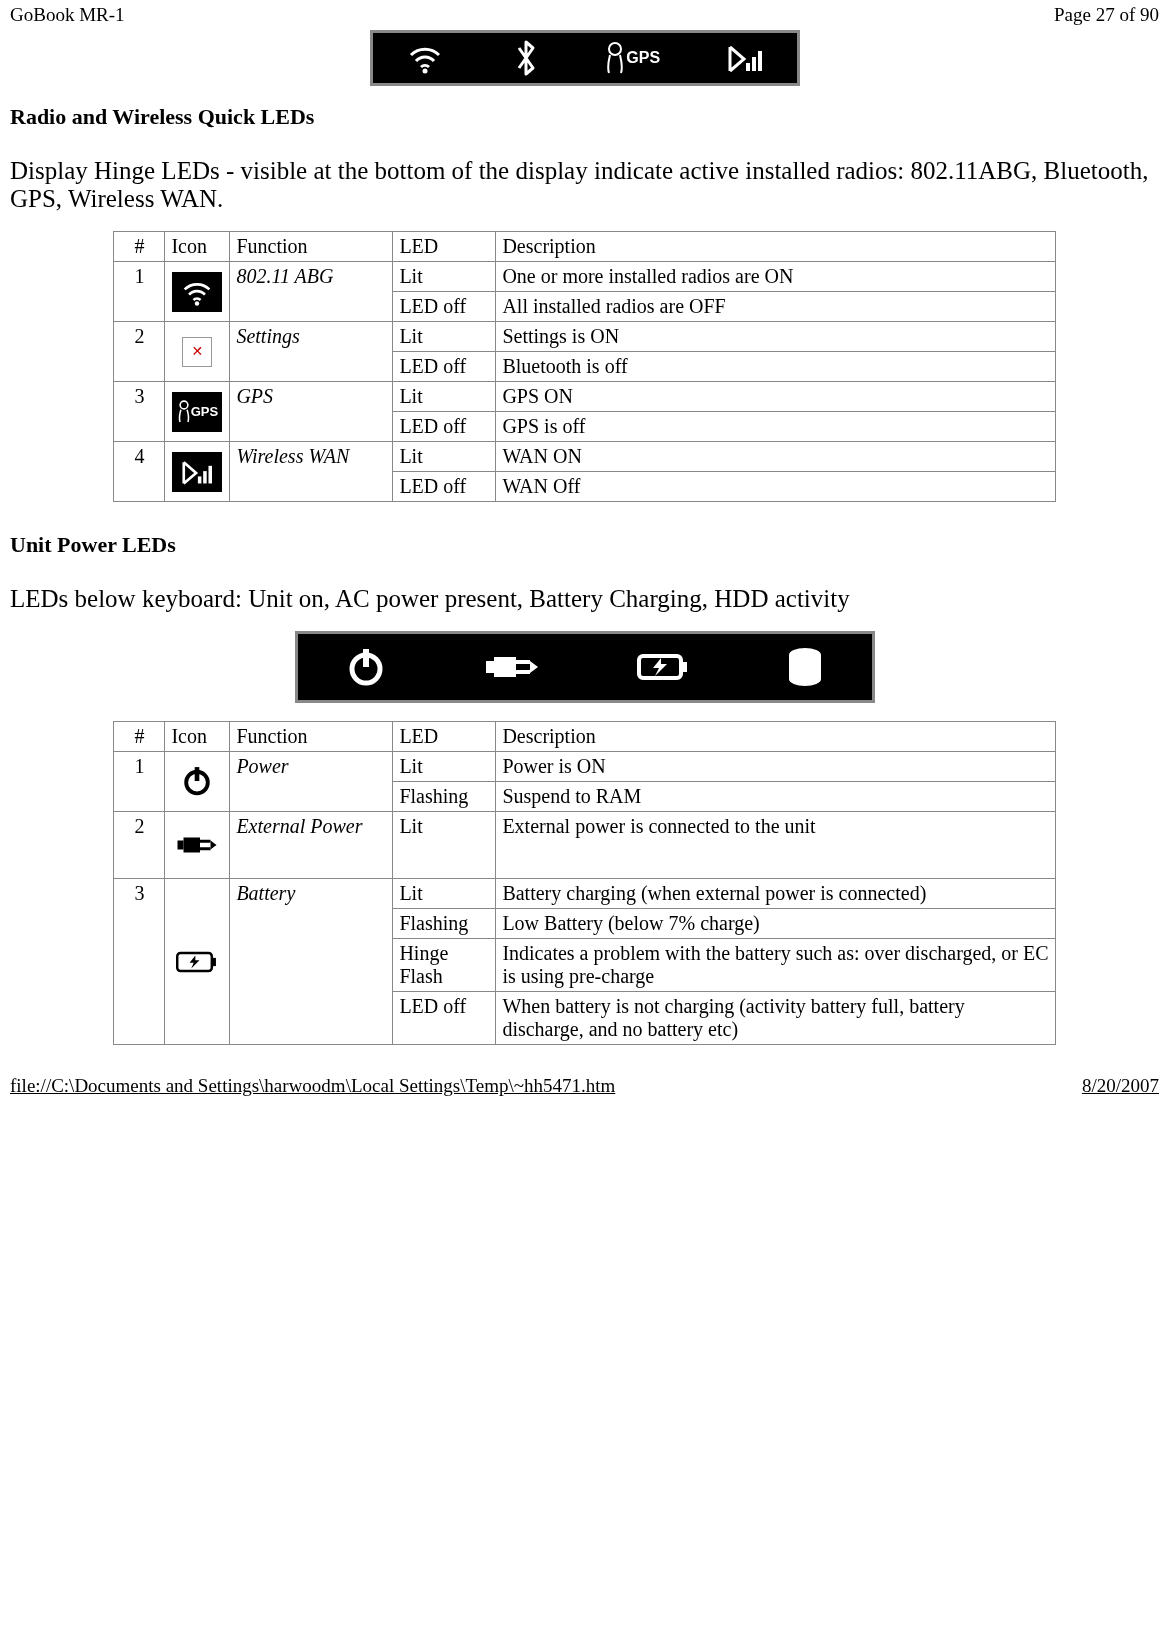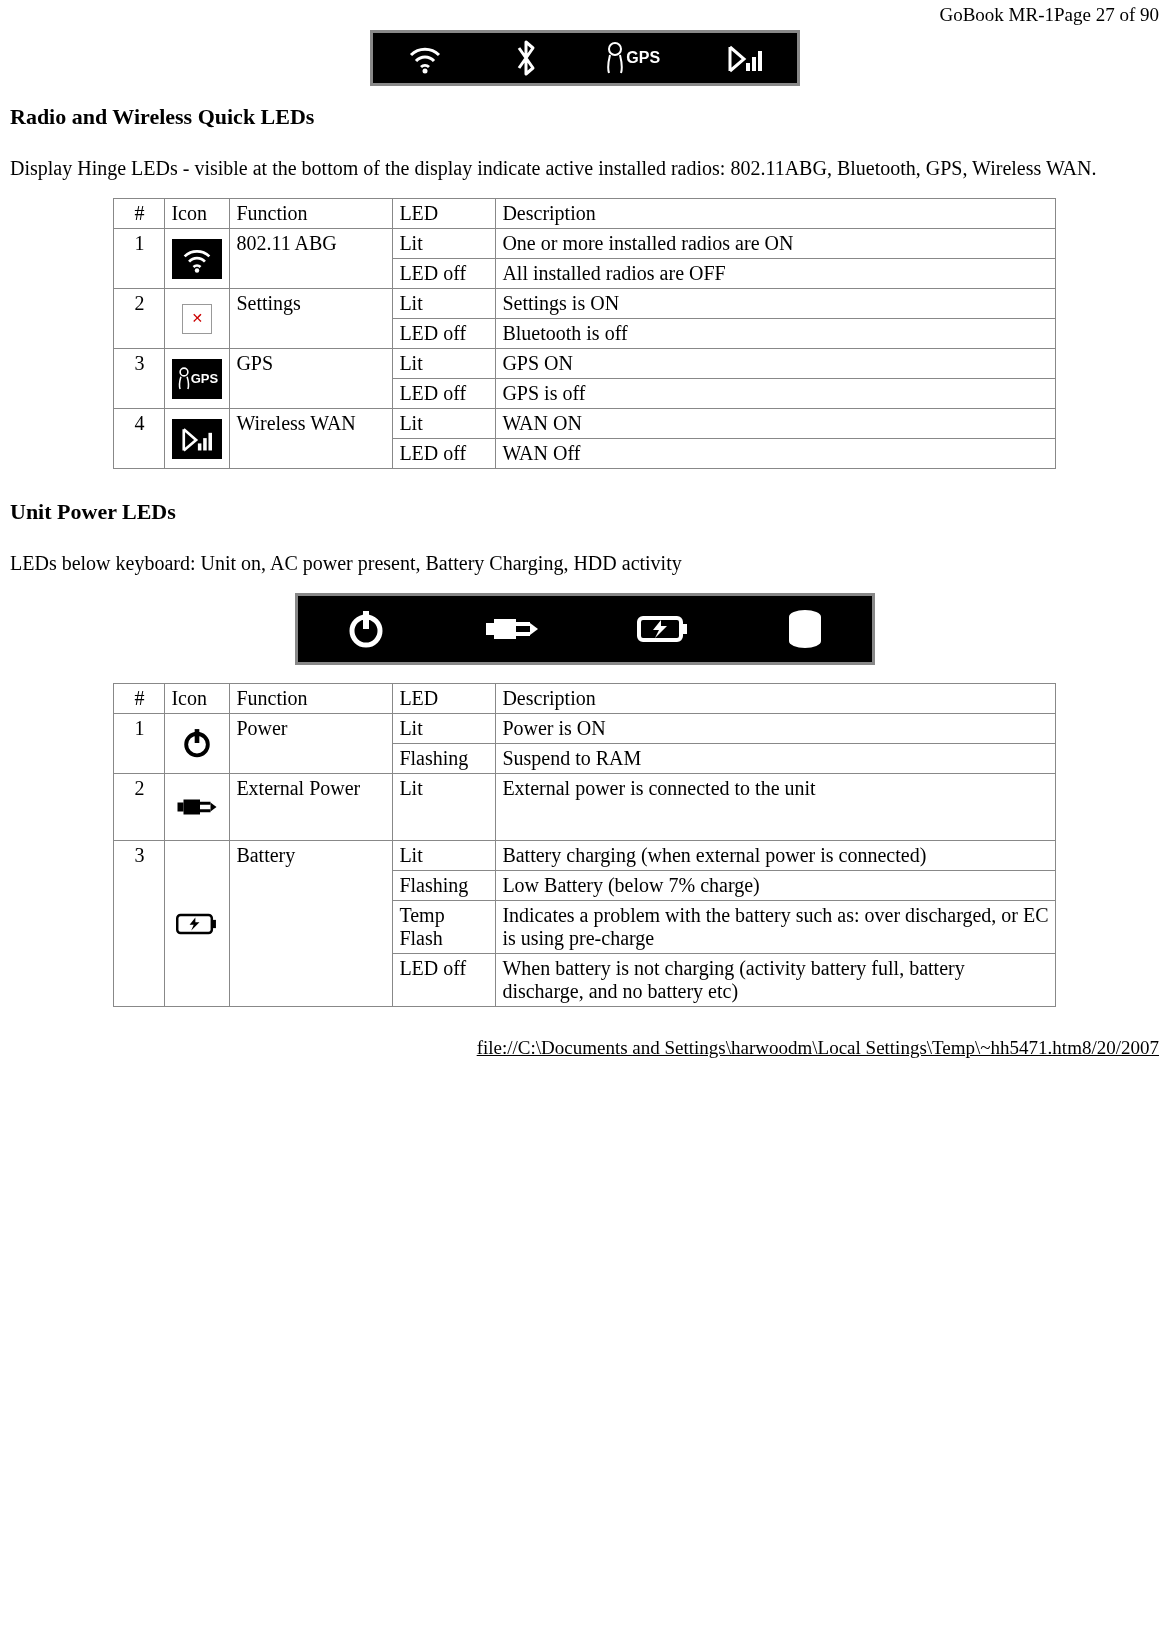--- a/index.html
+++ b/index.html
@@ -5,21 +5,21 @@
     body {
       font-family: "Times New Roman", Times, serif;
       font-size: 20px;
       margin: 0;
       padding: 4px 10px;
       color: #000;
       background: #fff;
     }
     .header-line, .footer-line {
       display: flex;
-      justify-content: flex-end;
+      justify-content: space-between;
       font-size: 19px;
     }
     .header-image-strip {
       display: flex;
       justify-content: center;
       margin: 4px 0 10px;
     }
     .icon-strip {
       background: #000;
       display: flex;
@@ -40,39 +40,39 @@
       border: 3px solid #888;
       box-sizing: border-box;
       margin: 0 auto 18px;
     }
     .section-heading {
       font-weight: bold;
       font-size: 22px;
       margin: 18px 0 14px;
     }
     .body-text {
-      font-size: 20px;
+      font-size: 25px;
       margin: 27px 0 18px;
     }
     table {
       border-collapse: collapse;
       margin: 0 auto 30px;
       width: 82%;
     }
     td, th {
       border: 1px solid #888;
       padding: 3px 6px;
       font-size: 20px;
       vertical-align: top;
       text-align: left;
       font-weight: normal;
     }
     th.num, td.num { text-align: center; width: 38px; }
     td.iconcell { width: 60px; text-align: center; vertical-align: middle; padding: 2px;}
-    td.funccell { width: 150px; }
+    td.funccell { width: 150px; font-style: italic; }
     td.ledcell { width: 90px; }
     .icon-box-black {
       background: #000;
       width: 50px;
       height: 40px;
       display: inline-flex;
       align-items: center;
       justify-content: center;
     }
     .icon-box-white {
@@ -317,21 +317,21 @@
     </td>
     <td class="funccell" rowspan="4">Battery</td>
     <td class="ledcell">Lit</td>
     <td>Battery charging (when external power is connected)</td>
   </tr>
   <tr>
     <td class="ledcell">Flashing</td>
     <td>Low Battery (below 7% charge)</td>
   </tr>
   <tr>
-    <td class="ledcell">Temp Flash</td>
+    <td class="ledcell">Hinge Flash</td>
     <td>Indicates a problem with the battery such as: over discharged, or EC is using pre-charge</td>
   </tr>
   <tr>
     <td class="ledcell">LED off</td>
     <td>When battery is not charging  (activity battery full, battery discharge, and no battery etc)</td>
   </tr>
 </tbody>
   </table>
 
 <div class="footer-line">

